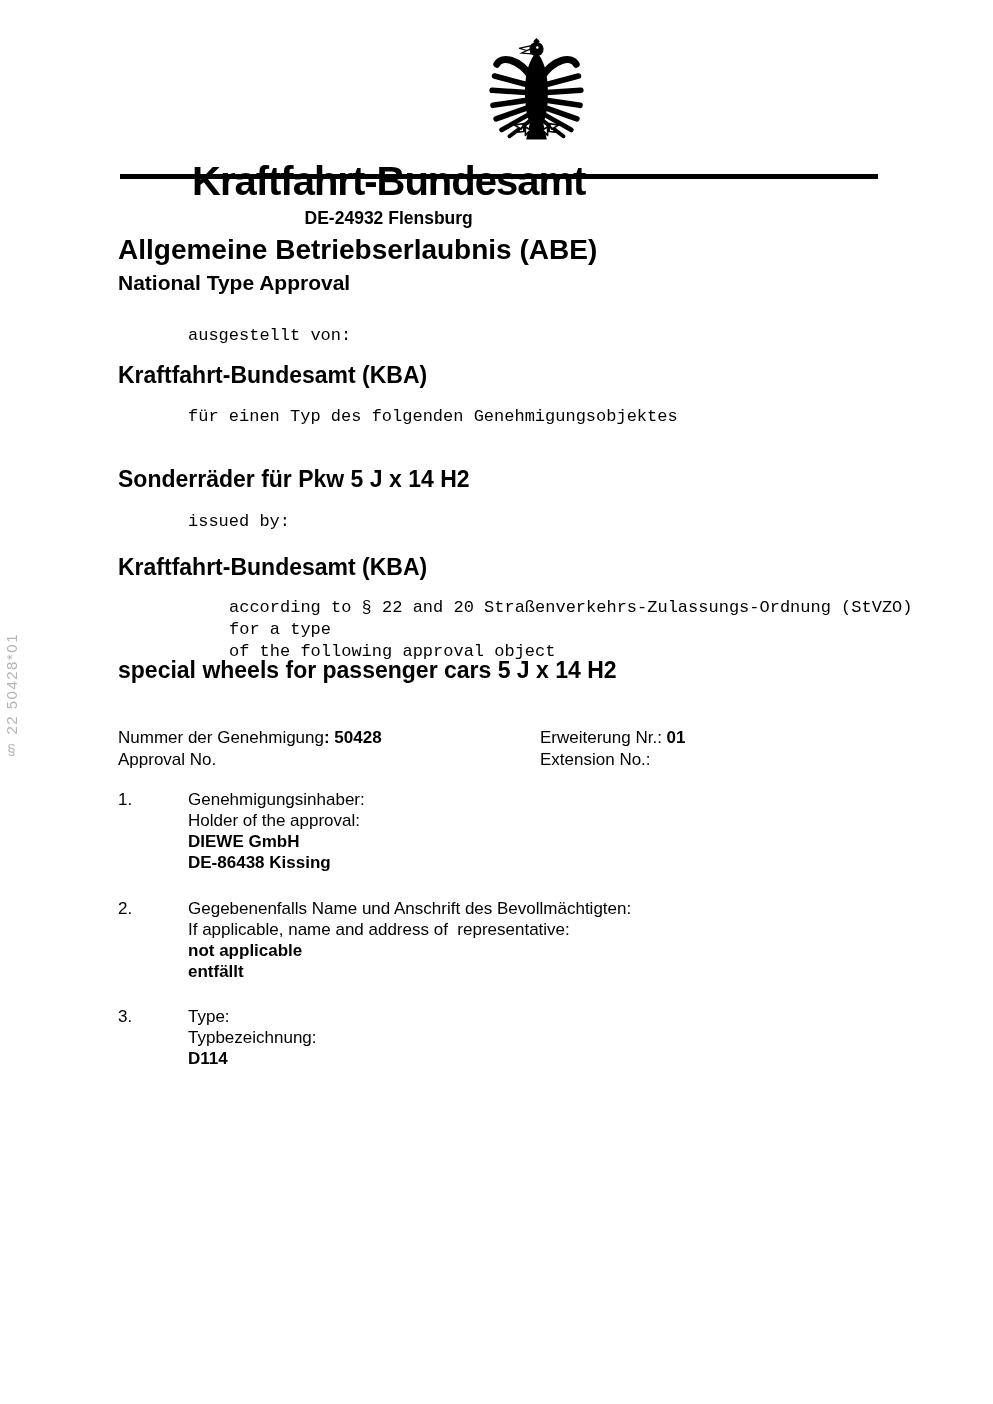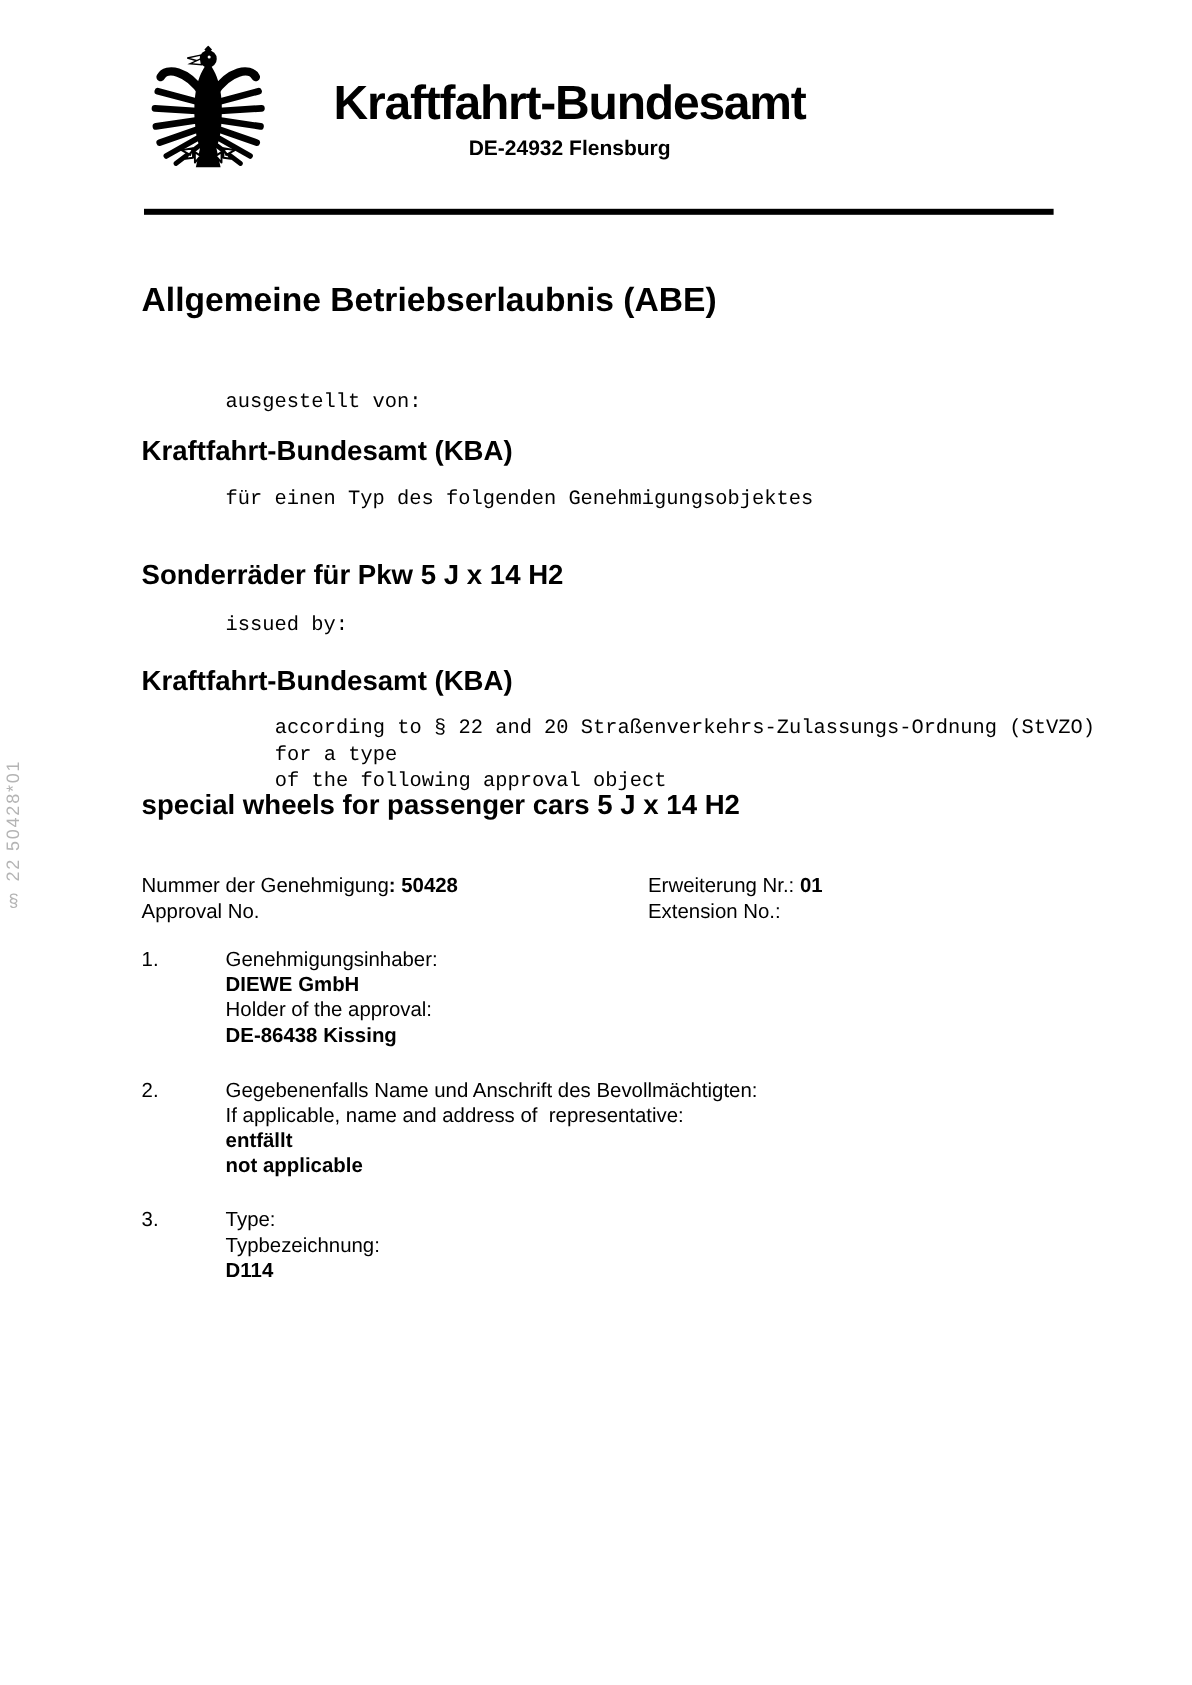--- a/index.html
+++ b/index.html
@@ -7,21 +7,21 @@
     position:relative;
     width:993px;height:1404px;
     background:#ffffff;
     color:#000;
     font-family:"Liberation Sans", sans-serif;
     overflow:hidden;
   }
   .t{white-space:pre-wrap;}
   .abs{position:absolute;}
   
-  .header{left:125px;top:38px;display:flex;align-items:center;}
+  .header{left:136px;top:38px;display:flex;align-items:flex-end;flex-direction:column;}
   .eagle{width:97px;height:103px;display:block;}
   .agency{margin-left:56px;margin-top:20px;text-align:center;}
   .agency-name{font-size:40px;font-weight:bold;letter-spacing:-1px;line-height:1;}
   .agency-loc{font-size:17.5px;font-weight:bold;margin-top:7px;}
   .rule{left:120px;top:174px;width:758px;height:5px;background:#000;}
   
   .band{left:118px;width:818px;text-align:left;}
   .title-de{top:233px;font-size:28px;font-weight:bold;line-height:1.2;}
   .title-en{top:270px;font-size:21px;font-weight:bold;line-height:1.2;}
   .chead{font-size:23px;font-weight:bold;line-height:21px;}
@@ -96,20 +96,21 @@
     </svg>
     <div class="agency">
       <div class="agency-name t">Kraftfahrt-Bundesamt</div>
       <div class="agency-loc t">DE-24932 Flensburg</div>
     </div>
   </div>
 
   <div class="abs rule"></div>
 
   <div class="abs band title-de t">Allgemeine Betriebserlaubnis (ABE)</div>
+  <div class="abs band title-en t">National Type Approval</div>
 
   <div class="abs para ausgestellt t">ausgestellt von:</div>
   <div class="abs band chead kba1 t">Kraftfahrt-Bundesamt (KBA)</div>
   <div class="abs para p-nach">
     <div class="t">für einen Typ des folgenden Genehmigungsobjektes</div>
   </div>
   <div class="abs band chead sonder t">Sonderräder für Pkw 5 J x 14 H2</div>
 
   <div class="abs para issued t">issued by:</div>
   <div class="abs band chead kba2 t">Kraftfahrt-Bundesamt (KBA)</div>
@@ -127,33 +128,33 @@
     <div class="col-r">
       <div><span class="t">Erweiterung Nr.: </span><span class="t b">01</span></div>
       <div class="t">Extension No.:</div>
     </div>
   </div>
 
   <div class="abs item item1">
     <div class="num t">1.</div>
     <div class="body">
       <div class="t">Genehmigungsinhaber:</div>
+      <div class="t">Holder of the approval:</div>
       <div class="t b">DIEWE GmbH</div>
-      <div class="t">Holder of the approval:</div>
       <div class="t b">DE-86438 Kissing</div>
     </div>
   </div>
 
   <div class="abs item item2">
     <div class="num t">2.</div>
     <div class="body">
       <div class="t">Gegebenenfalls Name und Anschrift des Bevollmächtigten:</div>
       <div class="t">If applicable, name and address of  representative:</div>
+      <div class="t b">not applicable</div>
       <div class="t b">entfällt</div>
-      <div class="t b">not applicable</div>
     </div>
   </div>
 
   <div class="abs item item3">
     <div class="num t">3.</div>
     <div class="body">
       <div class="t">Type:</div>
       <div class="t">Typbezeichnung:</div>
       <div class="t b">D114</div>
     </div>

